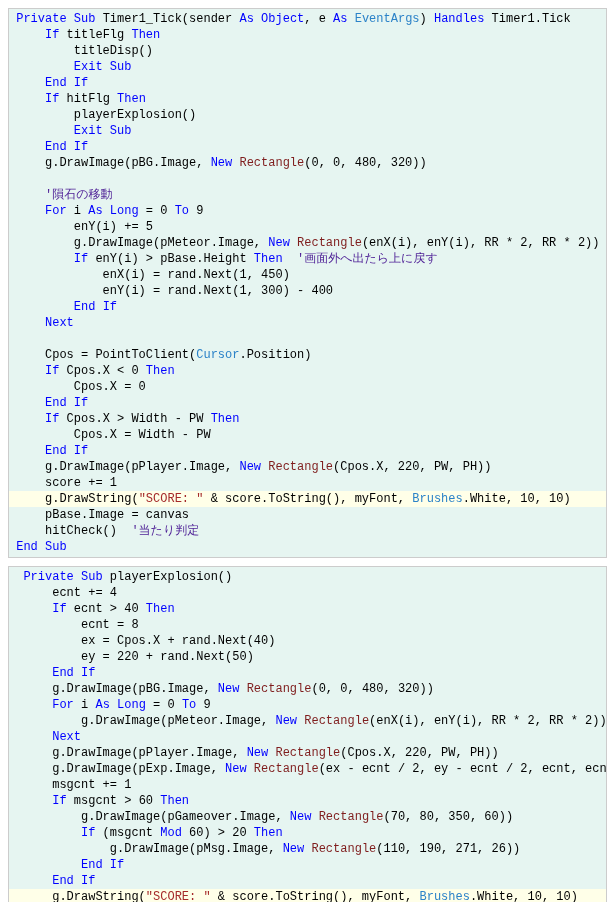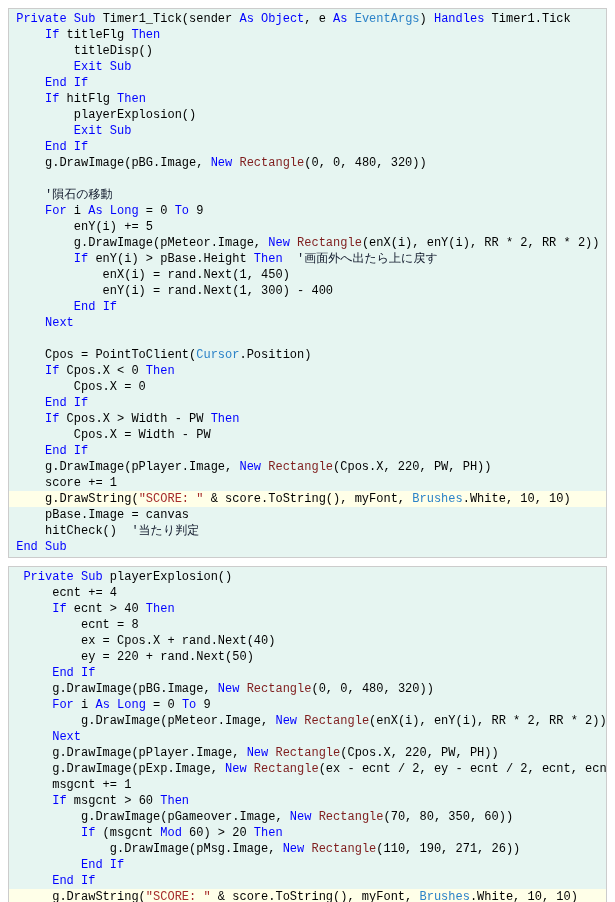--- a/index.html
+++ b/index.html
@@ -15,21 +15,21 @@
       border: 1px solid #ccc;
       padding: 2px 0;
       white-space: pre;
       overflow: hidden;
       margin: 8px;
     }
     .code-block + .code-block { margin-top: 8px; }
     .hl-line { background: #ffffe8; display: inline-block; width: 100%; }
     .kw { color: #0000ff; }
     .str { color: #a52a2a; }
-    .cmt { color: #0f172a; }
+    .cmt { color: #4c1d95; }
     .id { color: #2b82c8; }
     .cls { color: #7f1d1d; }
   </style>
 </head>
 <body>
 
 <div class="code-block" id="blk1"><div><span> </span><span class="kw">Private</span><span> </span><span class="kw">Sub</span><span> Timer1_Tick(sender </span><span class="kw">As</span><span> </span><span class="kw">Object</span><span>, e </span><span class="kw">As</span><span> </span><span class="id">EventArgs</span><span>) </span><span class="kw">Handles</span><span> Timer1.Tick</span></div><div><span>     </span><span class="kw">If</span><span> titleFlg </span><span class="kw">Then</span></div><div><span>         titleDisp()</span></div><div><span>         </span><span class="kw">Exit</span><span> </span><span class="kw">Sub</span></div><div><span>     </span><span class="kw">End</span><span> </span><span class="kw">If</span></div><div><span>     </span><span class="kw">If</span><span> hitFlg </span><span class="kw">Then</span></div><div><span>         playerExplosion()</span></div><div><span>         </span><span class="kw">Exit</span><span> </span><span class="kw">Sub</span></div><div><span>     </span><span class="kw">End</span><span> </span><span class="kw">If</span></div><div><span>     g.DrawImage(pBG.Image, </span><span class="kw">New</span><span> </span><span class="cls">Rectangle</span><span>(0, 0, 480, 320))</span></div><div>&nbsp;</div><div><span>     </span><span class="cmt">'隕石の移動</span></div><div><span>     </span><span class="kw">For</span><span> i </span><span class="kw">As</span><span> </span><span class="kw">Long</span><span> = 0 </span><span class="kw">To</span><span> 9</span></div><div><span>         enY(i) += 5</span></div><div><span>         g.DrawImage(pMeteor.Image, </span><span class="kw">New</span><span> </span><span class="cls">Rectangle</span><span>(enX(i), enY(i), RR * 2, RR * 2))</span></div><div><span>         </span><span class="kw">If</span><span> enY(i) &gt; pBase.Height </span><span class="kw">Then</span><span>  </span><span class="cmt">'画面外へ出たら上に戻す</span></div><div><span>             enX(i) = rand.Next(1, 450)</span></div><div><span>             enY(i) = rand.Next(1, 300) - 400</span></div><div><span>         </span><span class="kw">End</span><span> </span><span class="kw">If</span></div><div><span>     </span><span class="kw">Next</span></div><div>&nbsp;</div><div><span>     Cpos = PointToClient(</span><span class="id">Cursor</span><span>.Position)</span></div><div><span>     </span><span class="kw">If</span><span> Cpos.X &lt; 0 </span><span class="kw">Then</span></div><div><span>         Cpos.X = 0</span></div><div><span>     </span><span class="kw">End</span><span> </span><span class="kw">If</span></div><div><span>     </span><span class="kw">If</span><span> Cpos.X &gt; Width - PW </span><span class="kw">Then</span></div><div><span>         Cpos.X = Width - PW</span></div><div><span>     </span><span class="kw">End</span><span> </span><span class="kw">If</span></div><div><span>     g.DrawImage(pPlayer.Image, </span><span class="kw">New</span><span> </span><span class="cls">Rectangle</span><span>(Cpos.X, 220, PW, PH))</span></div><div><span>     score += 1</span></div><div class="hl-line"><span>     g.DrawString(</span><span class="str">"SCORE: "</span><span> &amp; score.ToString(), myFont, </span><span class="id">Brushes</span><span>.White, 10, 10)</span></div><div><span>     pBase.Image = canvas</span></div><div><span>     hitCheck()  </span><span class="cmt">'当たり判定</span></div><div><span> </span><span class="kw">End</span><span> </span><span class="kw">Sub</span></div></div>
 <div class="code-block" id="blk2"><div><span>  </span><span class="kw">Private</span><span> </span><span class="kw">Sub</span><span> playerExplosion()</span></div><div><span>      ecnt += 4</span></div><div><span>      </span><span class="kw">If</span><span> ecnt &gt; 40 </span><span class="kw">Then</span></div><div><span>          ecnt = 8</span></div><div><span>          ex = Cpos.X + rand.Next(40)</span></div><div><span>          ey = 220 + rand.Next(50)</span></div><div><span>      </span><span class="kw">End</span><span> </span><span class="kw">If</span></div><div><span>      g.DrawImage(pBG.Image, </span><span class="kw">New</span><span> </span><span class="cls">Rectangle</span><span>(0, 0, 480, 320))</span></div><div><span>      </span><span class="kw">For</span><span> i </span><span class="kw">As</span><span> </span><span class="kw">Long</span><span> = 0 </span><span class="kw">To</span><span> 9</span></div><div><span>          g.DrawImage(pMeteor.Image, </span><span class="kw">New</span><span> </span><span class="cls">Rectangle</span><span>(enX(i), enY(i), RR * 2, RR * 2))</span></div><div><span>      </span><span class="kw">Next</span></div><div><span>      g.DrawImage(pPlayer.Image, </span><span class="kw">New</span><span> </span><span class="cls">Rectangle</span><span>(Cpos.X, 220, PW, PH))</span></div><div><span>      g.DrawImage(pExp.Image, </span><span class="kw">New</span><span> </span><span class="cls">Rectangle</span><span>(ex - ecnt / 2, ey - ecnt / 2, ecnt, ecnt))</span></div><div><span>      msgcnt += 1</span></div><div><span>      </span><span class="kw">If</span><span> msgcnt &gt; 60 </span><span class="kw">Then</span></div><div><span>          g.DrawImage(pGameover.Image, </span><span class="kw">New</span><span> </span><span class="cls">Rectangle</span><span>(70, 80, 350, 60))</span></div><div><span>          </span><span class="kw">If</span><span> (msgcnt </span><span class="kw">Mod</span><span> 60) &gt; 20 </span><span class="kw">Then</span></div><div><span>              g.DrawImage(pMsg.Image, </span><span class="kw">New</span><span> </span><span class="cls">Rectangle</span><span>(110, 190, 271, 26))</span></div><div><span>          </span><span class="kw">End</span><span> </span><span class="kw">If</span></div><div><span>      </span><span class="kw">End</span><span> </span><span class="kw">If</span></div><div class="hl-line"><span>      g.DrawString(</span><span class="str">"SCORE: "</span><span> &amp; score.ToString(), myFont, </span><span class="id">Brushes</span><span>.White, 10, 10)</span></div><div><span>      pBase.Image = canvas</span></div></div>
 
 </body></html>

